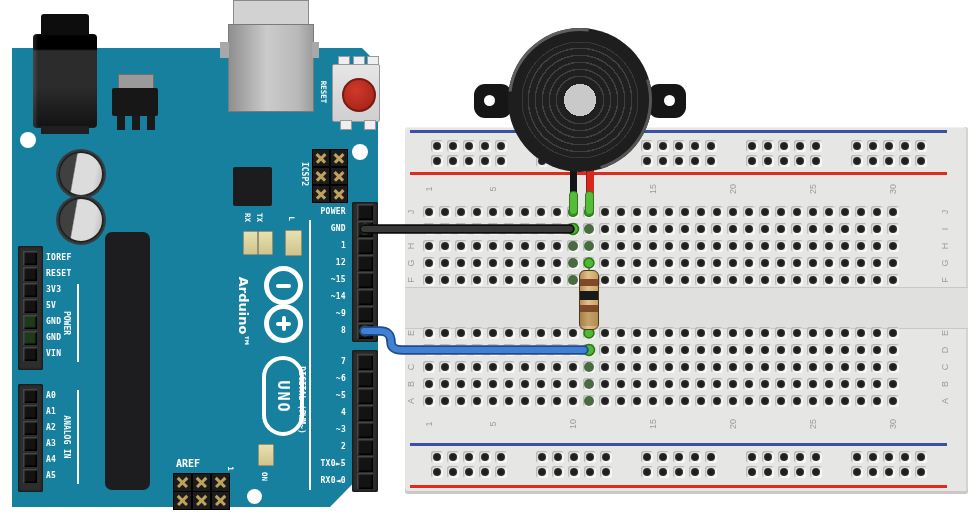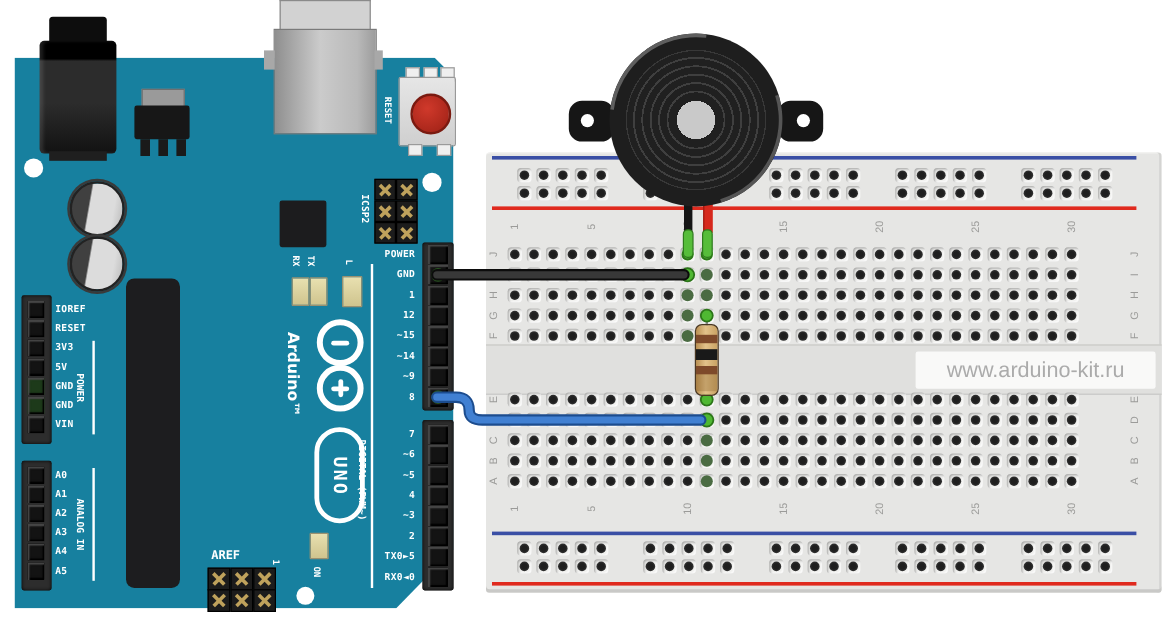--- a/index.html
+++ b/index.html
@@ -1291,24 +1291,20 @@
       <div class="abs bb-lab rotccw" style="left: 405px; top: 343px; width: 12px; height: 14px;">D</div>
       <div class="abs bb-lab rotccw" style="left: 939px; top: 343px; width: 12px; height: 14px;">D</div>
       <div class="abs bb-lab rotccw" style="left: 405px; top: 360px; width: 12px; height: 14px;">C</div>
       <div class="abs bb-lab rotccw" style="left: 939px; top: 360px; width: 12px; height: 14px;">C</div>
       <div class="abs bb-lab rotccw" style="left: 405px; top: 377px; width: 12px; height: 14px;">B</div>
       <div class="abs bb-lab rotccw" style="left: 939px; top: 377px; width: 12px; height: 14px;">B</div>
       <div class="abs bb-lab rotccw" style="left: 405px; top: 394px; width: 12px; height: 14px;">A</div>
       <div class="abs bb-lab rotccw" style="left: 939px; top: 394px; width: 12px; height: 14px;">A</div>
     </div>
 
-  <div class="abs" style="left:763px;top:293px;width:200px;height:31px;background:rgba(253,253,253,.85);border-radius:2px;
-              display:flex;align-items:center;justify-content:center;">
-    <span style="color:#ababab;font-size:18px;">www.arduino-kit.ru</span>
-  </div>
 
   <div class="abs" style="left:12px;top:48px;width:366px;height:459px;background:var(--board,#17809f);
               clip-path:polygon(0 0, 350px 0, 366px 16px, 366px 410px, 318px 459px, 0 459px);"></div>
 
   <div class="abs" style="left:41px;top:14px;width:48px;height:24px;background:#0d0d0d;border-radius:3px;"></div>
   <div class="abs" style="left:33px;top:34px;width:64px;height:94px;border-radius:4px;
               background:linear-gradient(180deg,#000 0 16%,#2c2c2c 18% 55%,#121212);box-shadow:inset 3px 0 3px rgba(255,255,255,.12);"></div>
   <div class="abs" style="left:41px;top:126px;width:48px;height:8px;background:#1f1f1f;"></div>
 
   <div class="abs" style="left:233px;top:0;width:74px;height:26px;background:#d2d2d2;border:1px solid #8a8a8a;border-bottom:none;"></div>

